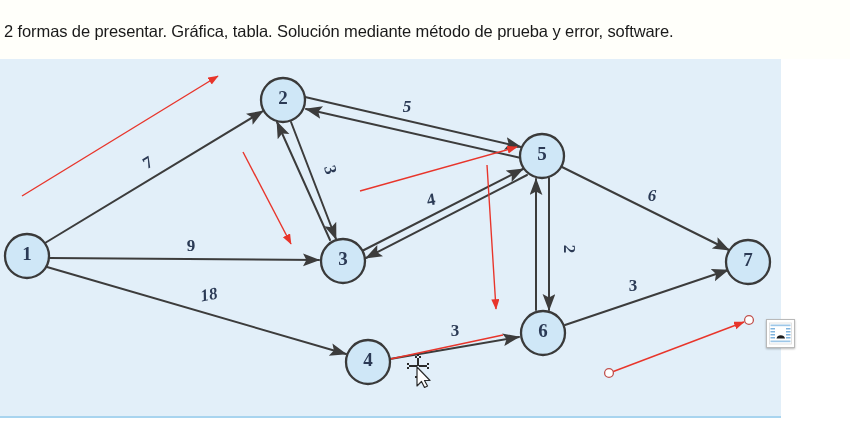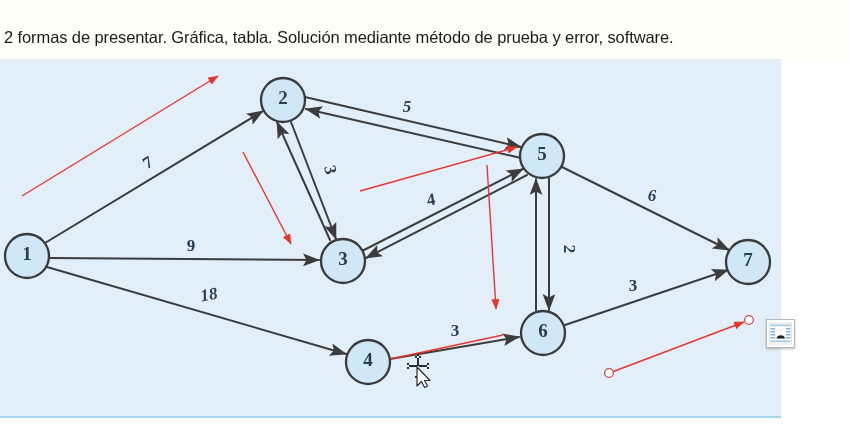--- a/index.html
+++ b/index.html
@@ -9,21 +9,21 @@
     position:relative;
   }
   #app{position:absolute;left:0;top:0;width:850px;height:437px;}
 
   
   .title-bar{
     position:absolute;left:0;top:0;width:850px;height:59px;
     background:#fffffa;
   }
   .title-text{
-    position:absolute;left:4px;top:28px;
+    position:absolute;left:4px;top:22px;
     font-size:16.5px;color:#1a1a1a;letter-spacing:-0.1px;
     white-space:nowrap;
     font-family:"Liberation Sans", sans-serif;
   }
 
   
   .slide{
     position:absolute;left:0;top:59px;width:781px;height:357px;
     background:#e2eff9;
     border-bottom:2px solid #a8d4ef;

